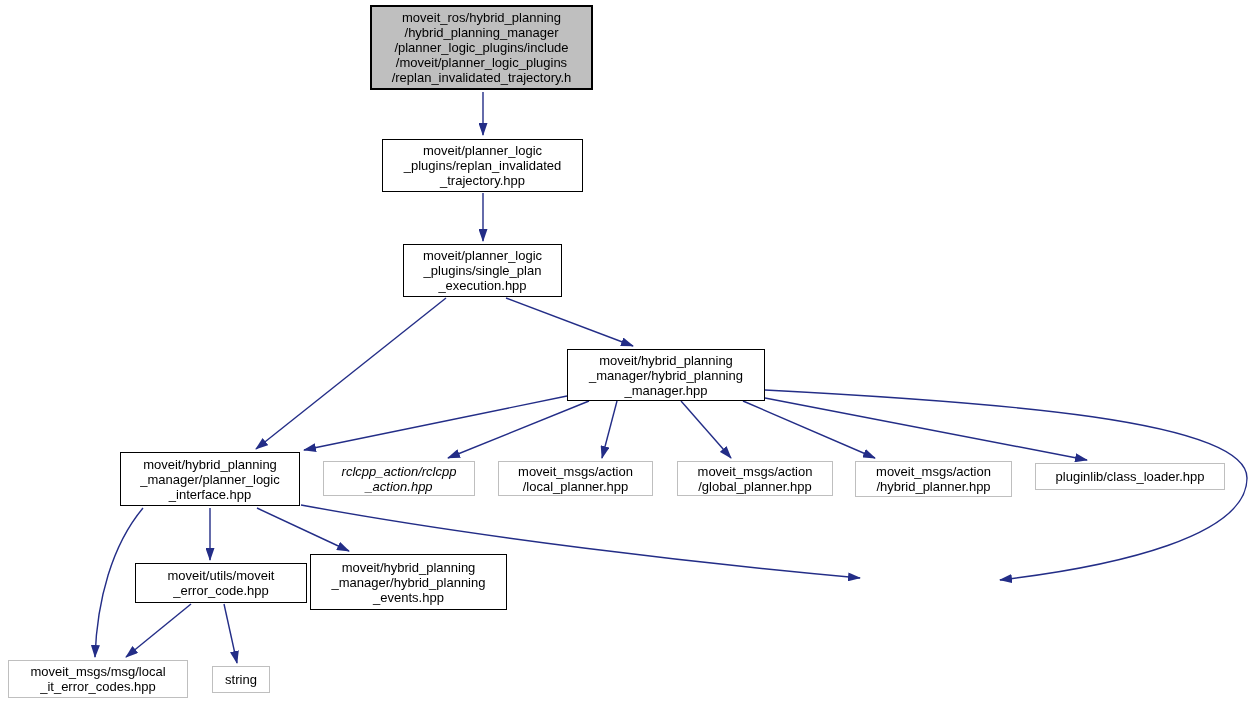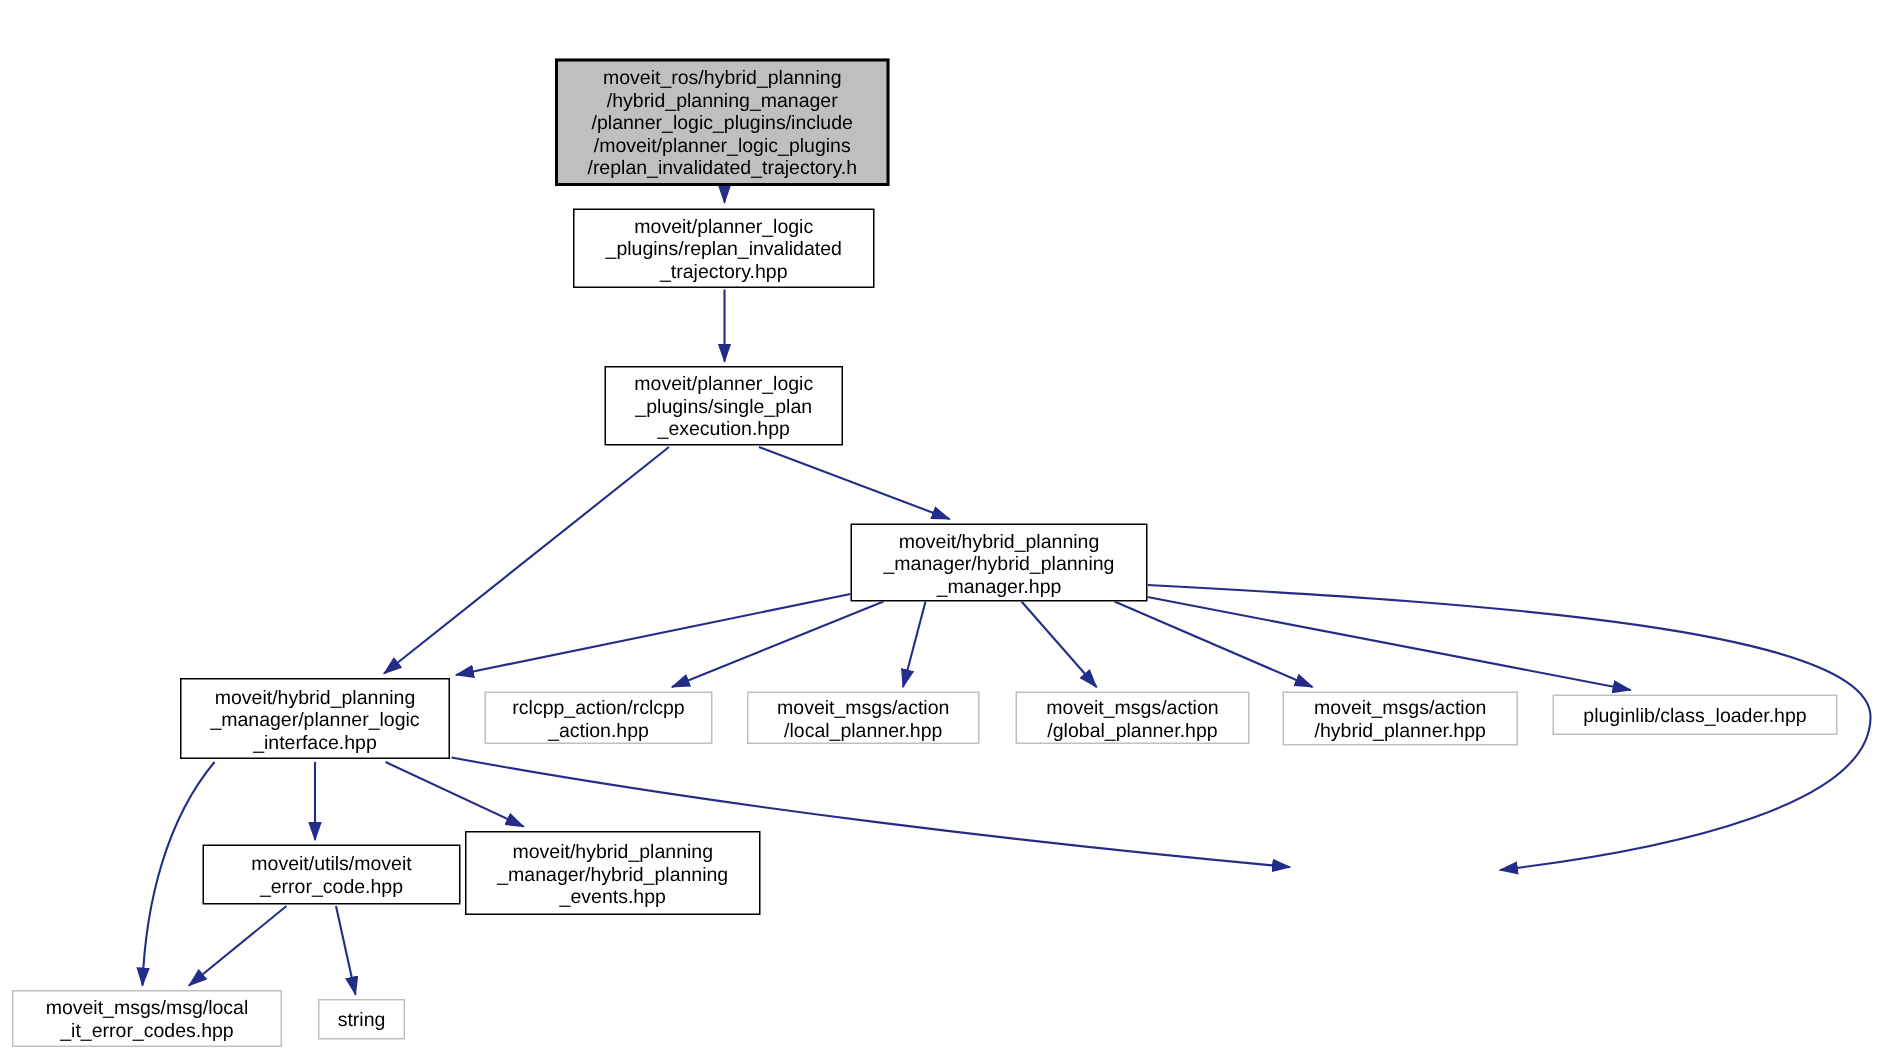--- a/index.html
+++ b/index.html
@@ -62,21 +62,21 @@
     <path d="M765,398 L1087,460" marker-end="url(#arrow)"></path>
     <path d="M765,390 C995,402 1247,420 1247,478 C1247,536 1118,566 1000,580" marker-end="url(#arrow)"></path>
     <path d="M210,508 L210,560" marker-end="url(#arrow)"></path>
     <path d="M257,508 L349,551" marker-end="url(#arrow)"></path>
     <path d="M301,505 C480,538 695,563 860,578" marker-end="url(#arrow)"></path>
     <path d="M143,508 C112,545 97,600 95,657" marker-end="url(#arrow)"></path>
     <path d="M191,604 L126,657" marker-end="url(#arrow)"></path>
     <path d="M224,604 L237,663" marker-end="url(#arrow)"></path>
   </svg>
 
-  <div class="node root" style="left:370px; top:5px; width:223px; height:85px;margin-top:34px;">moveit_ros/hybrid_planning
+  <div class="node root" style="left:370px; top:5px; width:223px; height:85px;">moveit_ros/hybrid_planning
 /hybrid_planning_manager
 /planner_logic_plugins/include
 /moveit/planner_logic_plugins
 /replan_invalidated_trajectory.h</div>
 
   <div class="node internal" style="left:382px; top:139px; width:201px; height:53px;">moveit/planner_logic
 _plugins/replan_invalidated
 _trajectory.hpp</div>
 
   <div class="node internal" style="left:403px; top:244px; width:159px; height:53px;">moveit/planner_logic
@@ -84,21 +84,21 @@
 _execution.hpp</div>
 
   <div class="node internal" style="left:567px; top:349px; width:198px; height:52px;">moveit/hybrid_planning
 _manager/hybrid_planning
 _manager.hpp</div>
 
   <div class="node internal" style="left:120px; top:452px; width:180px; height:54px;">moveit/hybrid_planning
 _manager/planner_logic
 _interface.hpp</div>
 
-  <div class="node" style="left:323px; top:461px; width:152px; height:35px;">rclcpp_action/rclcpp
+  <div class="node" style="left:323px; top:461px; width:152px; height:35px;font-style:italic;">rclcpp_action/rclcpp
 _action.hpp</div>
 
   <div class="node" style="left:498px; top:461px; width:155px; height:35px;">moveit_msgs/action
 /local_planner.hpp</div>
 
   <div class="node" style="left:677px; top:461px; width:156px; height:35px;">moveit_msgs/action
 /global_planner.hpp</div>
 
   <div class="node" style="left:855px; top:461px; width:157px; height:36px;">moveit_msgs/action
 /hybrid_planner.hpp</div>

